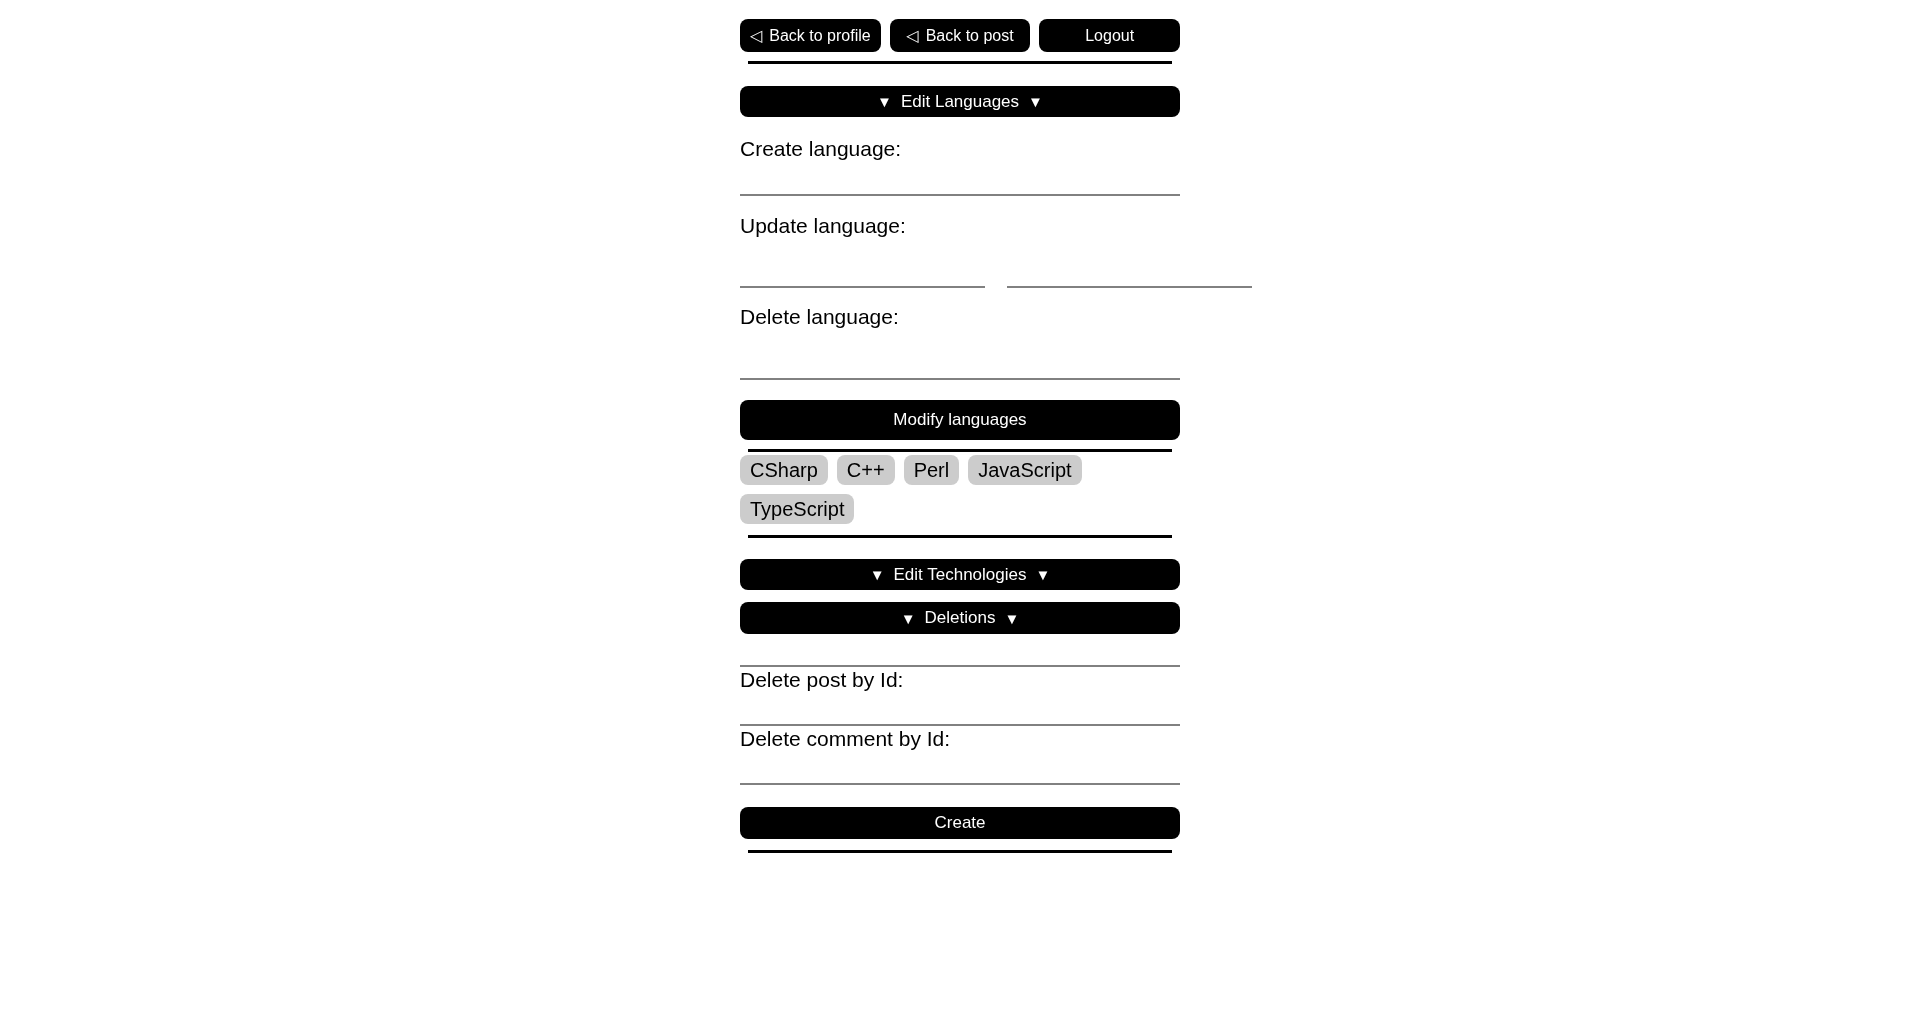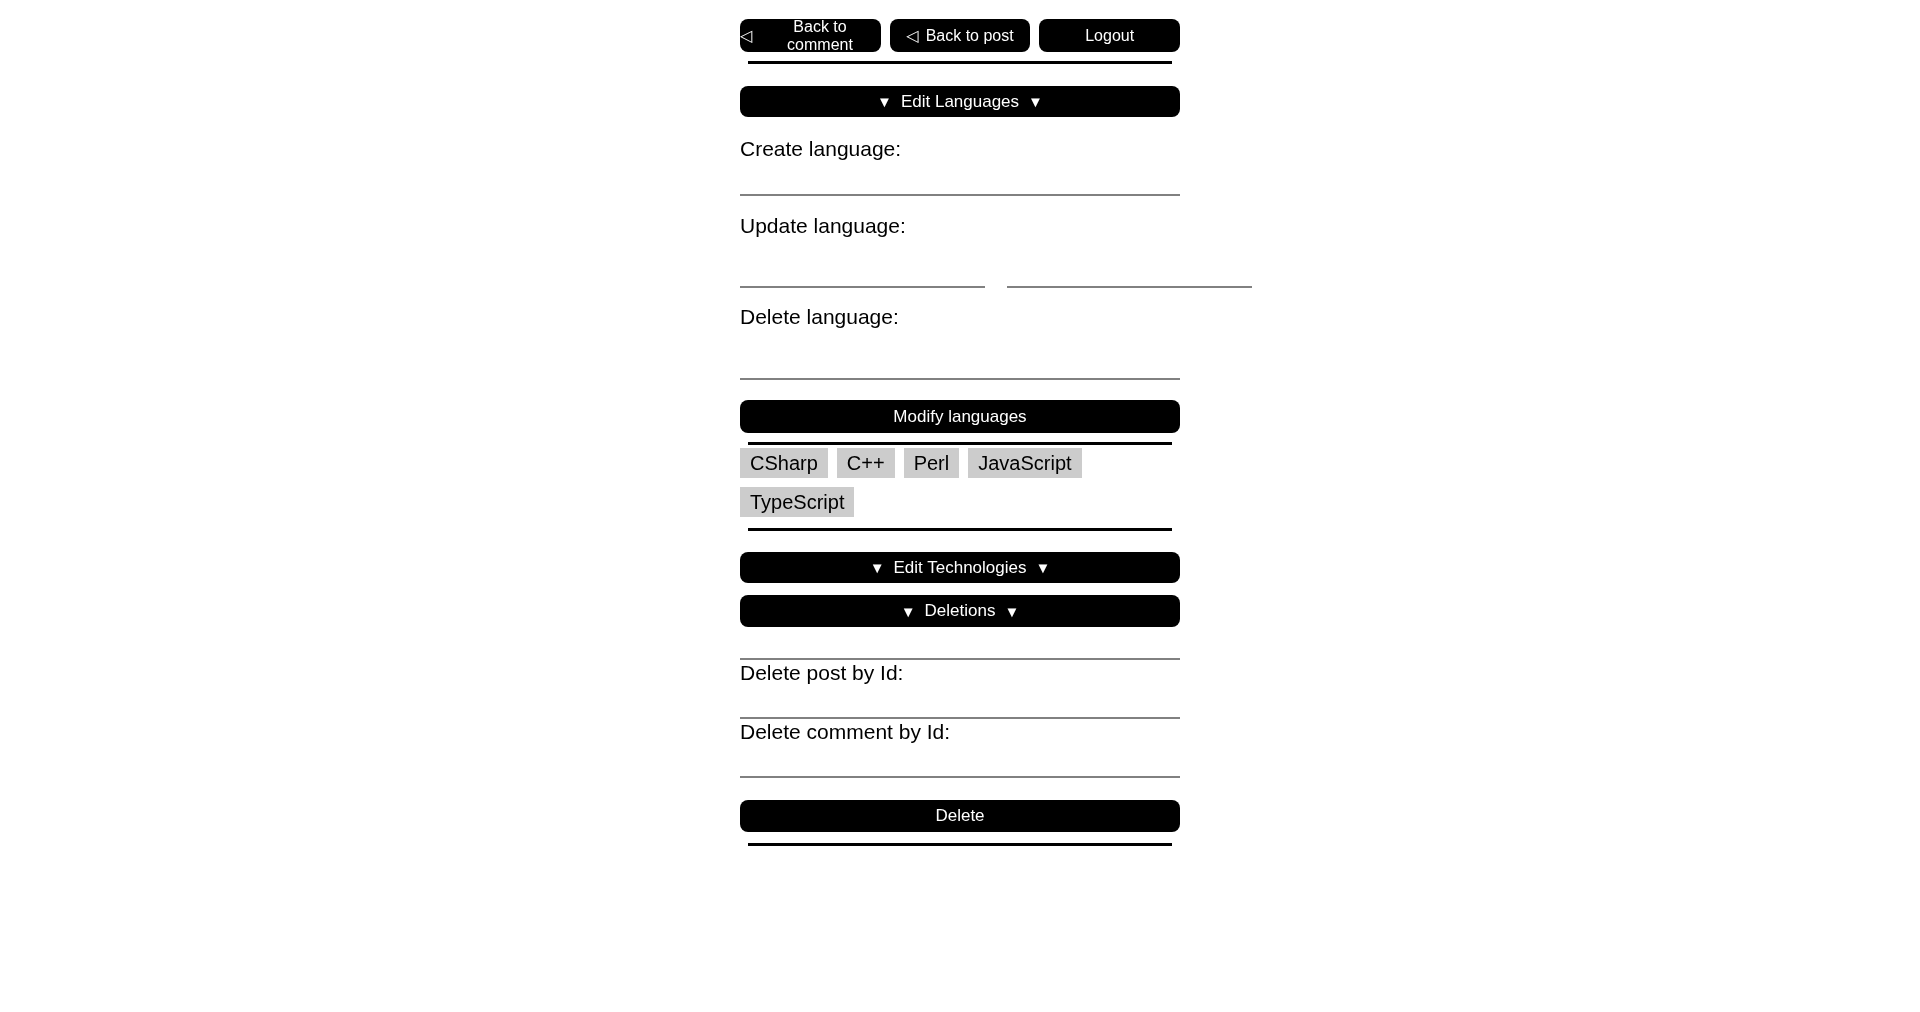--- a/index.html
+++ b/index.html
@@ -58,21 +58,21 @@
     font-family: inherit;
     font-size: 17px;
     display: flex;
     align-items: center;
     justify-content: center;
     gap: 9px;
     cursor: pointer;
     padding: 0;
   }
   .bar.edit-languages { margin-top: 22px; height: 31px; }
-  .bar.modify { margin-top: 20px; height: 33px; }
+  .bar.modify { margin-top: 20px; height: 40px; }
   .bar.edit-technologies { margin-top: 21px; height: 31px; }
   .bar.deletions { margin-top: 12px; }
   .bar.delete-submit { margin-top: 22px; }
 
   .section-label {
     display: block;
     font-size: 21px;
     line-height: 26px;
   }
   .mt-19 { margin-top: 19px; }
@@ -105,38 +105,38 @@
   .tags {
     display: flex;
     flex-wrap: wrap;
     gap: 9px;
     margin-top: 3px;
     max-width: 350px;
   }
   .tag {
     background: #cccccc;
     color: #000000;
-    border-radius: 0;
+    border-radius: 8px;
     padding: 2px 10px;
     font-size: 20px;
     line-height: 26px;
     white-space: nowrap;
   }
   .caret { font-size: 15px; }
 </style>
 </head>
 <body>
 
 <div class="page">
   <div class="column">
 
     <div class="btn-row">
       <button class="btn">
         <span class="icon">◁</span>
-        <span>Back to comment</span>
+        <span>Back to profile</span>
       </button>
       <button class="btn">
         <span class="icon">◁</span>
         <span>Back to post</span>
       </button>
       <button class="btn">
         <span>Logout</span>
       </button>
     </div>
 
@@ -191,19 +191,19 @@
 
     <input class="line-input single short" type="text" value="" style="">
 
     <label class="section-label mt-32">Delete post by Id:</label>
     <input class="line-input single short" type="text" value="" style="">
 
     <label class="section-label mt-32">Delete comment by Id:</label>
     <input class="line-input single short" type="text" value="" style="">
 
     <button class="bar delete-submit">
-      <span>Delete</span>
+      <span>Create</span>
     </button>
 
     <hr class="thick mt-11">
 
   </div>
 </div>
 
 </body></html>

